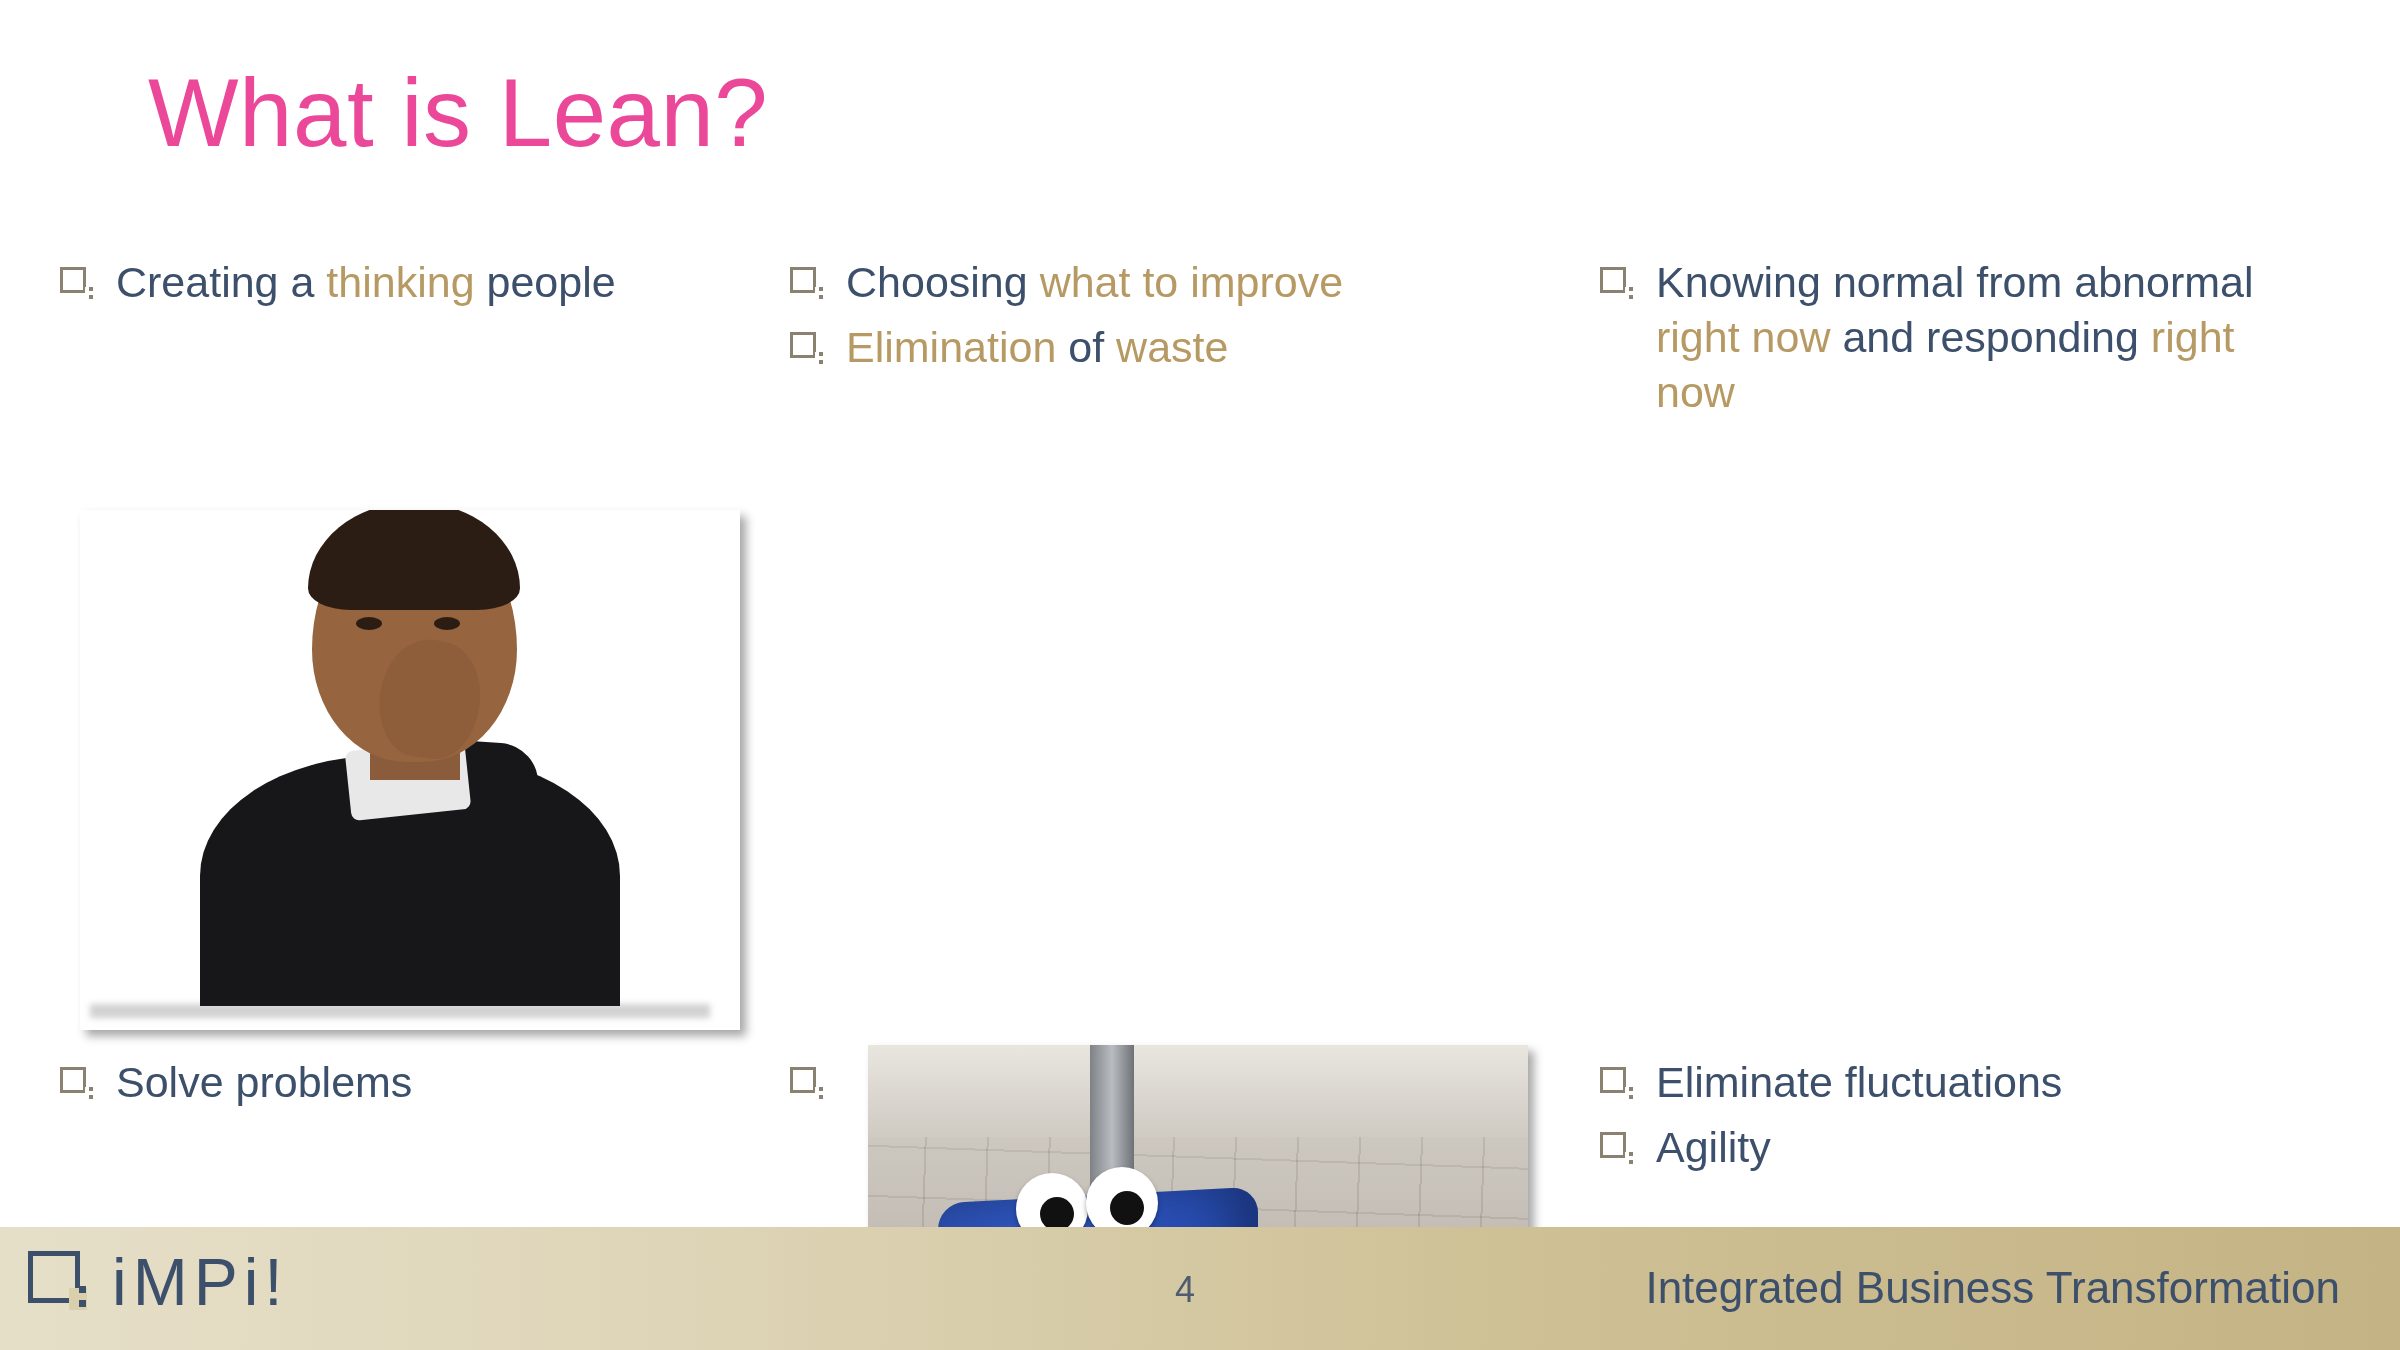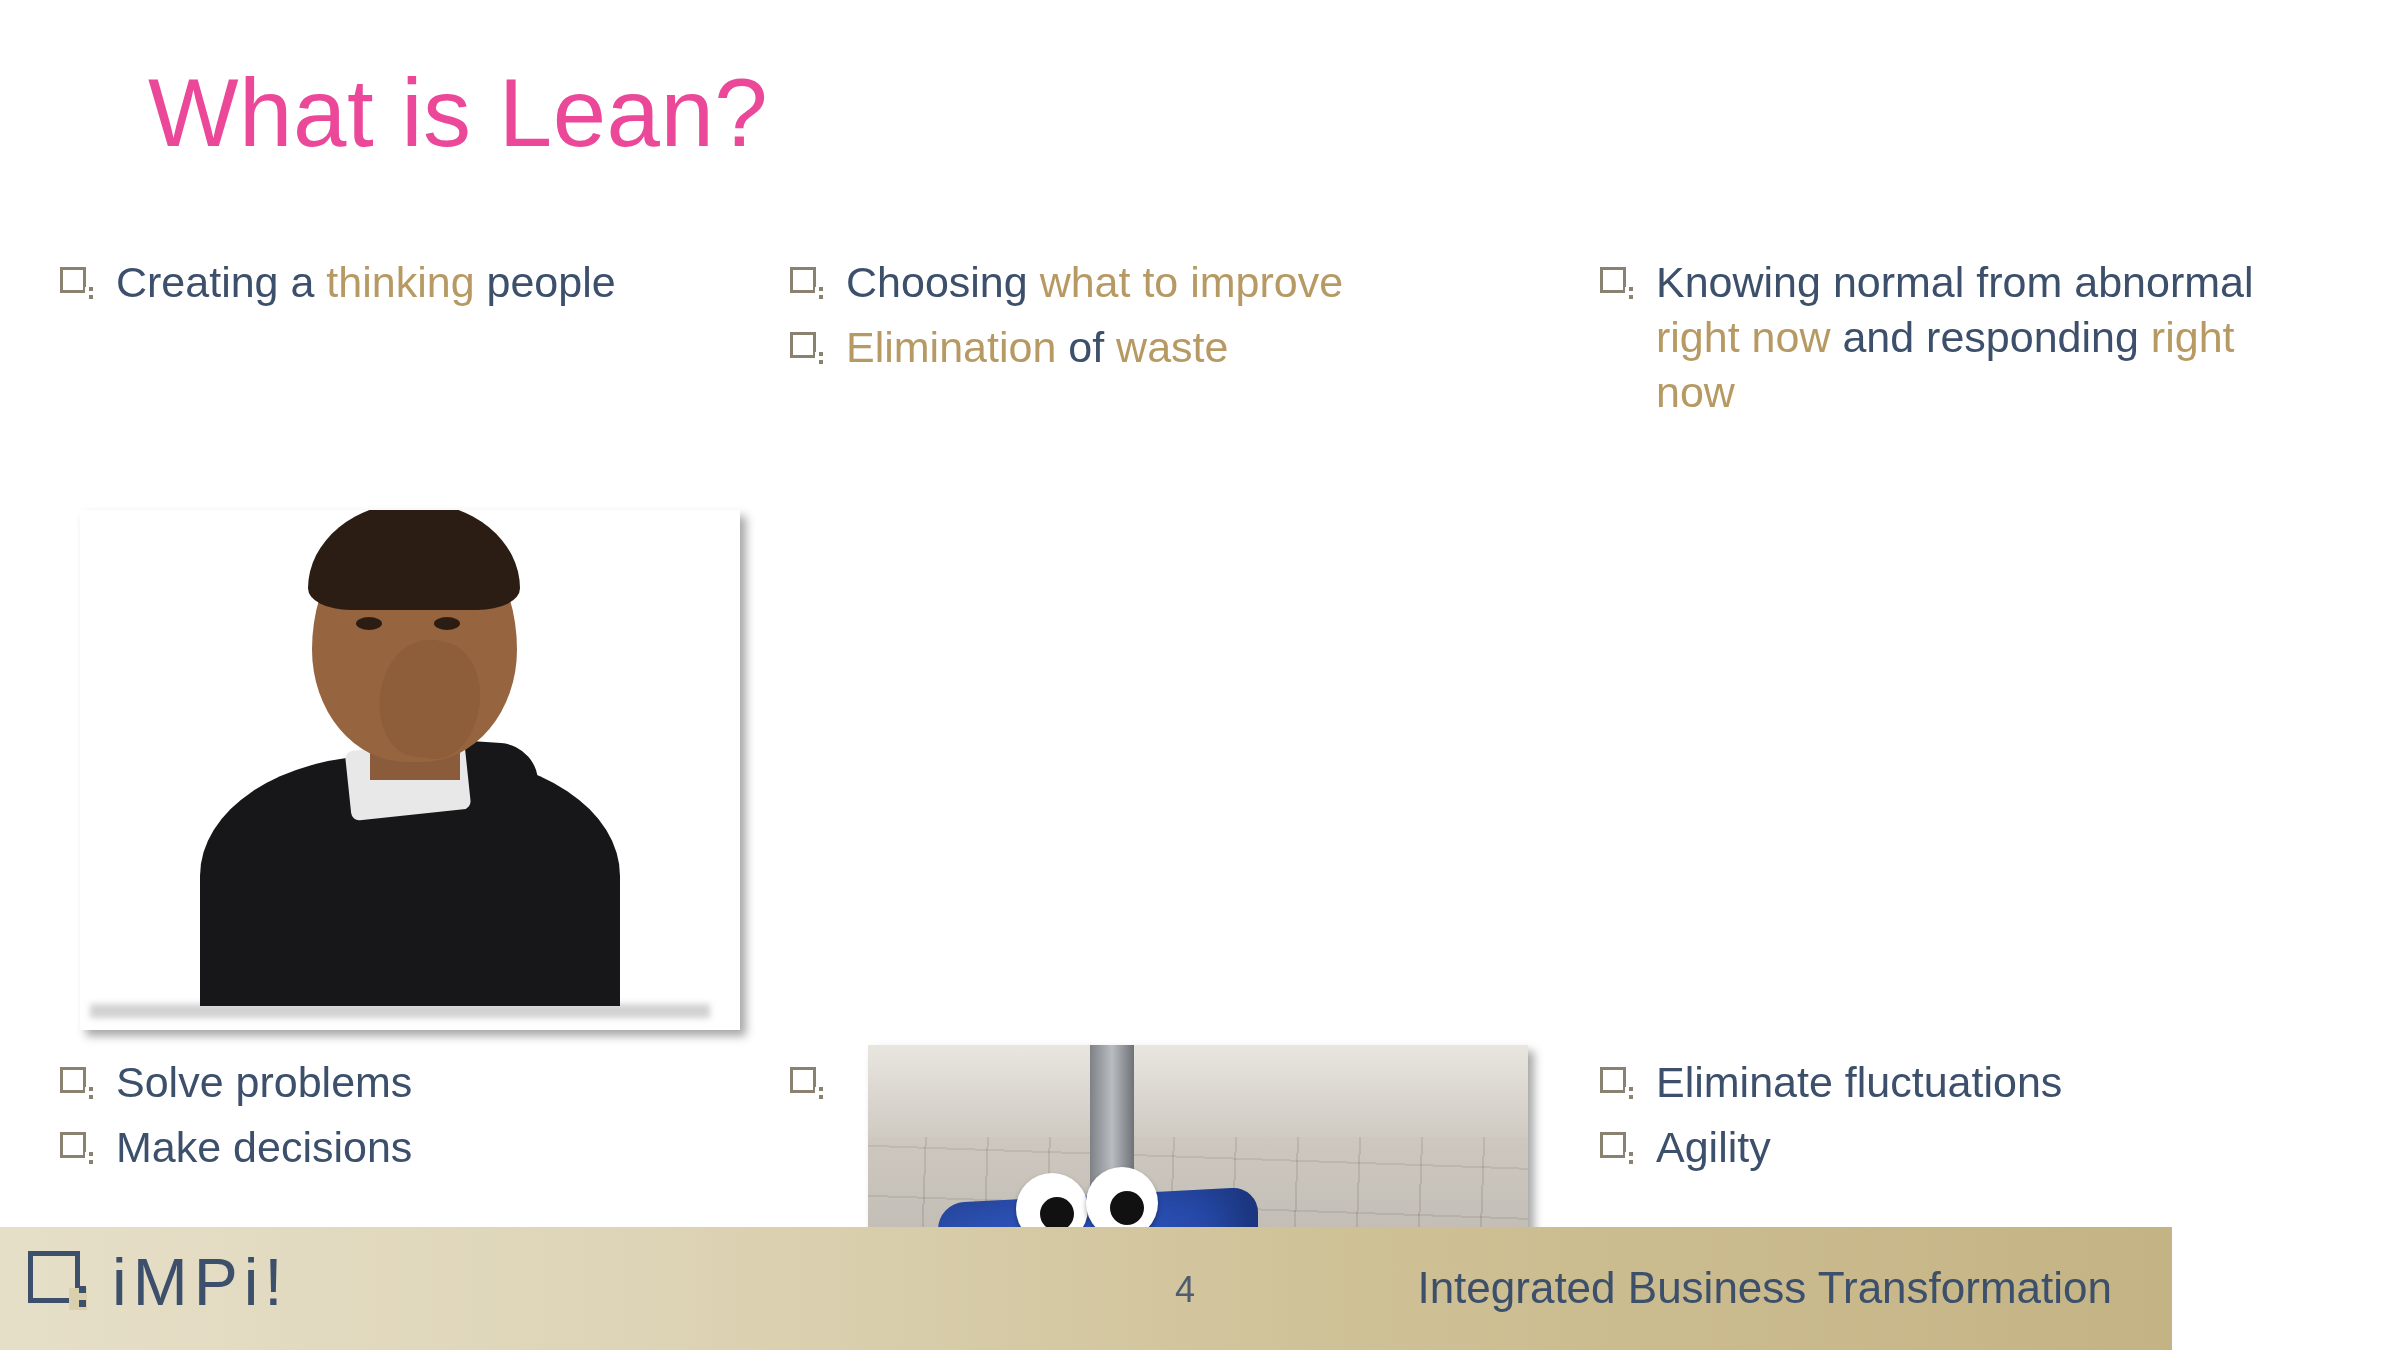--- a/index.html
+++ b/index.html
@@ -133,21 +133,21 @@
   }
   .bb-1 { left: 60px; }
   .bb-2 { left: 790px; }
   .bb-3 { left: 1600px; }
 
   
   .footer {
     position: absolute;
     left: 0;
     top: 1227px;
-    width: 2172px;
+    width: 2400px;
     height: 123px;
     background: linear-gradient(to right, #e6dfc8 0%, #ded5b8 28%, #cfc196 62%, #c4b384 100%);
   }
   .footer-logo {
     position: absolute;
     left: 28px;
     top: 22px;
     display: flex;
     align-items: center;
   }
@@ -418,29 +418,20 @@
   <div class="bottom-bullets bb-1">
     <ul class="bullet-list">
       <li class="bullet">
         <span class="bullet-icon">
           <span class="sq"></span>
             <span class="nick"></span>
             <span class="dot1"></span>
             <span class="dot2"></span>
         </span>
         <span class="bullet-text">Solve problems</span>
-      </li>
-      <li class="bullet">
-        <span class="bullet-icon">
-          <span class="sq"></span>
-            <span class="nick"></span>
-            <span class="dot1"></span>
-            <span class="dot2"></span>
-        </span>
-        <span class="bullet-text">Make decisions</span>
       </li>
     </ul>
   </div>
 
   <div class="col col-2">
     <ul class="bullet-list">
       <li class="bullet">
         <span class="bullet-icon">
           <span class="sq"></span>
             <span class="nick"></span>

